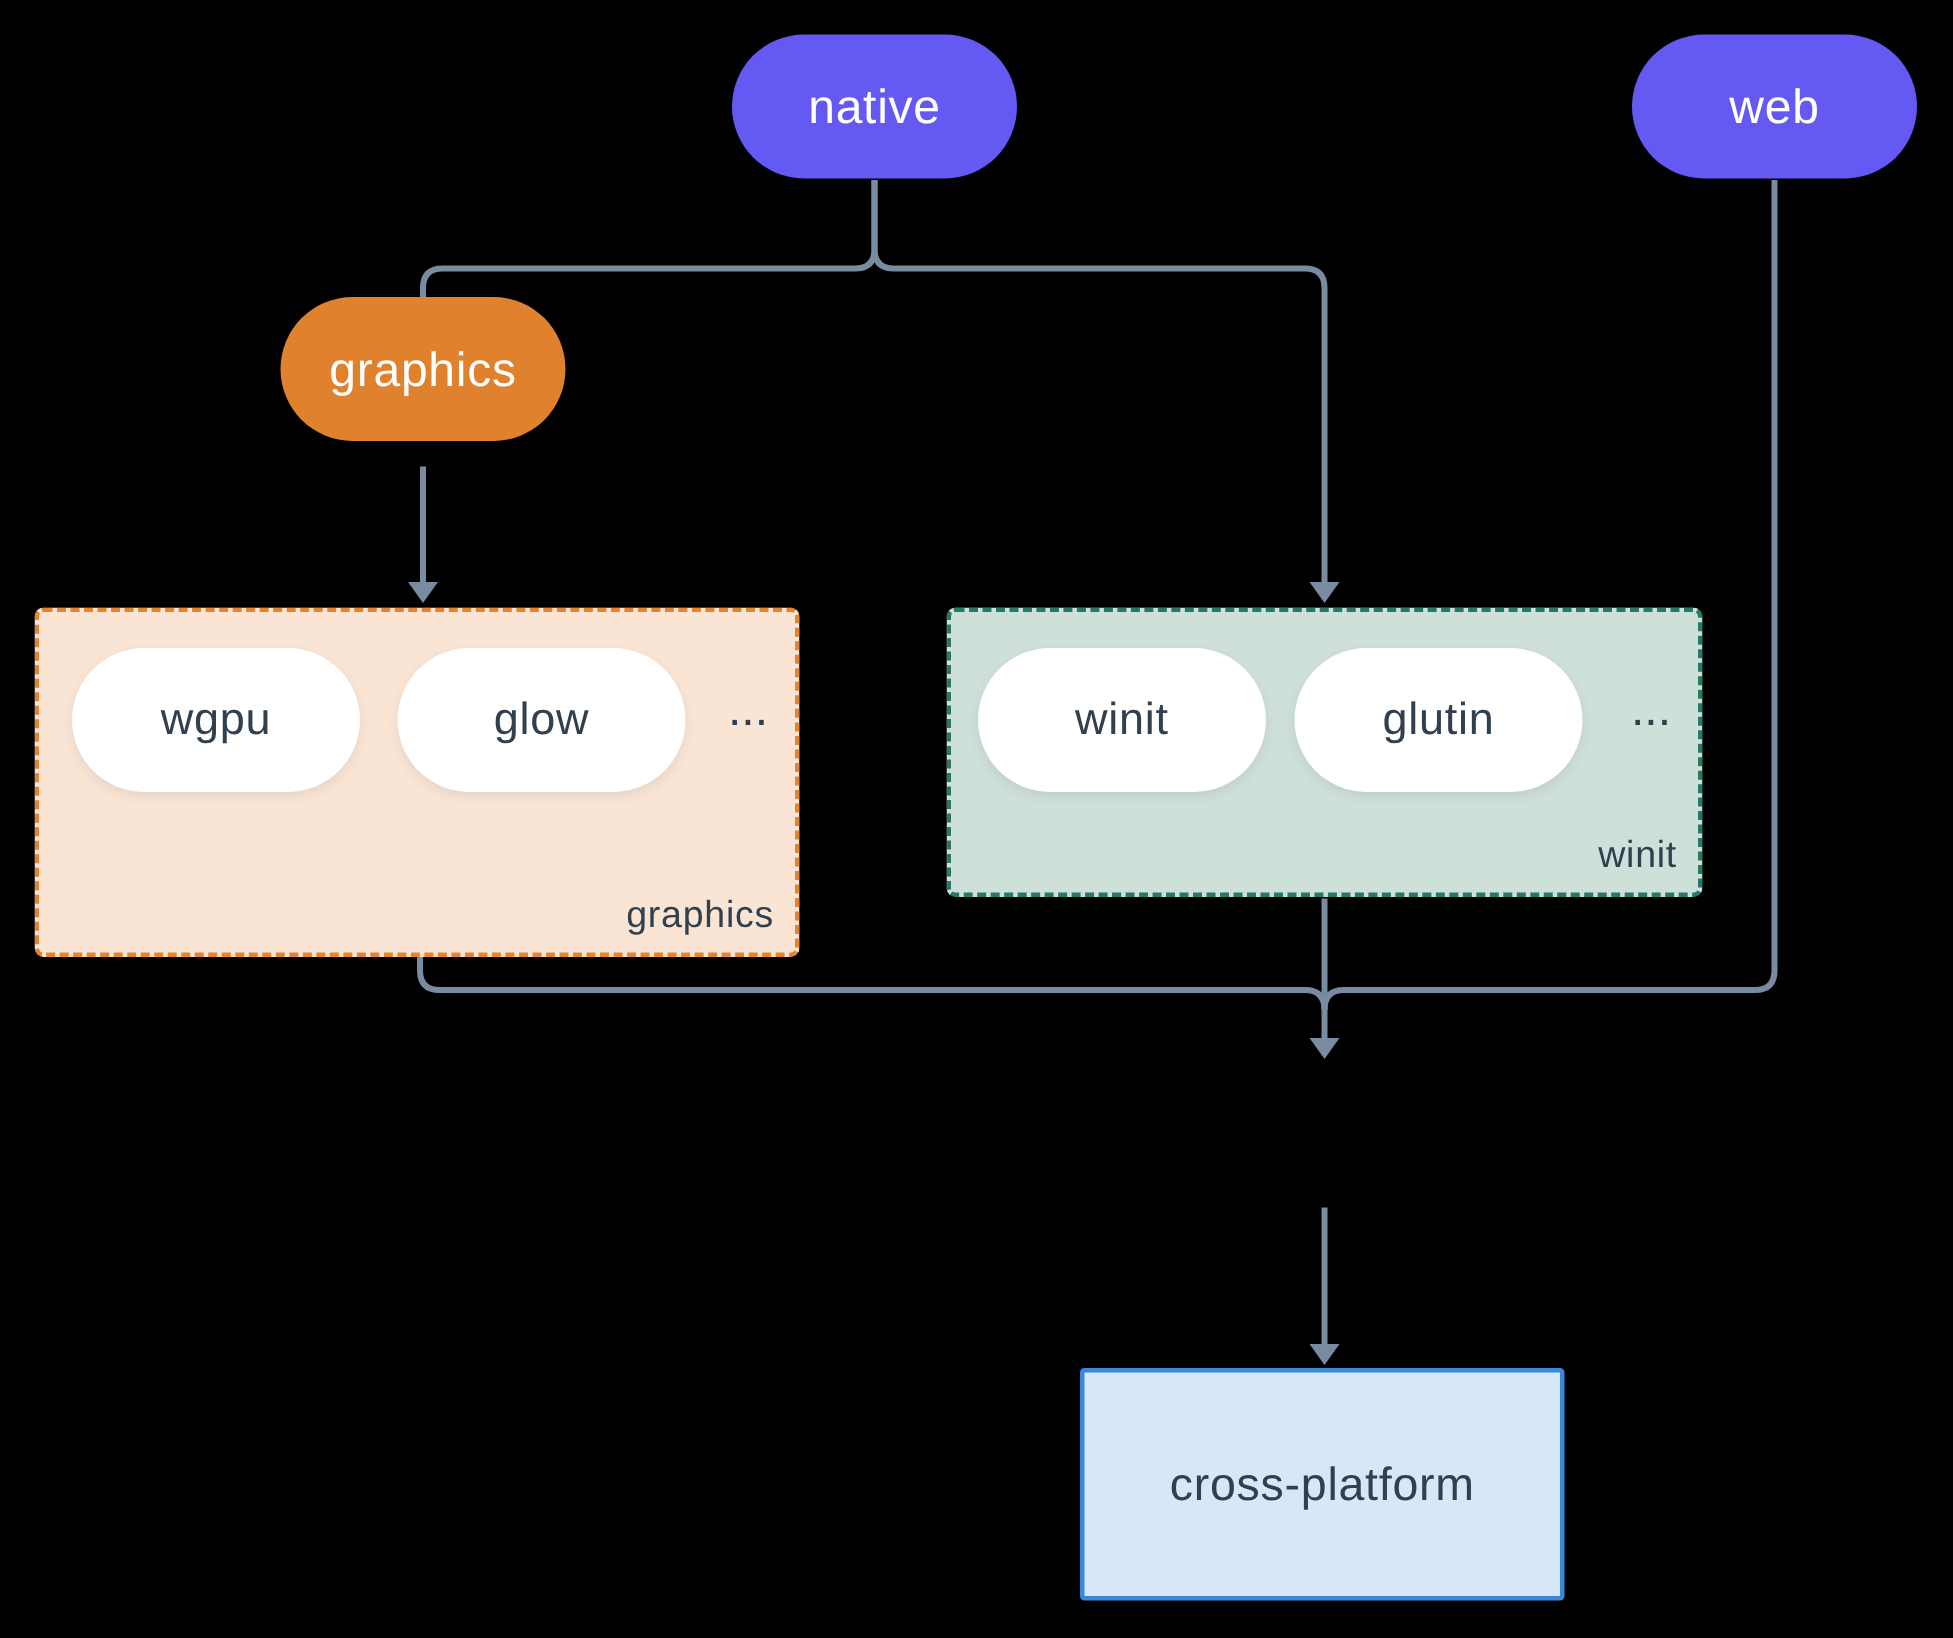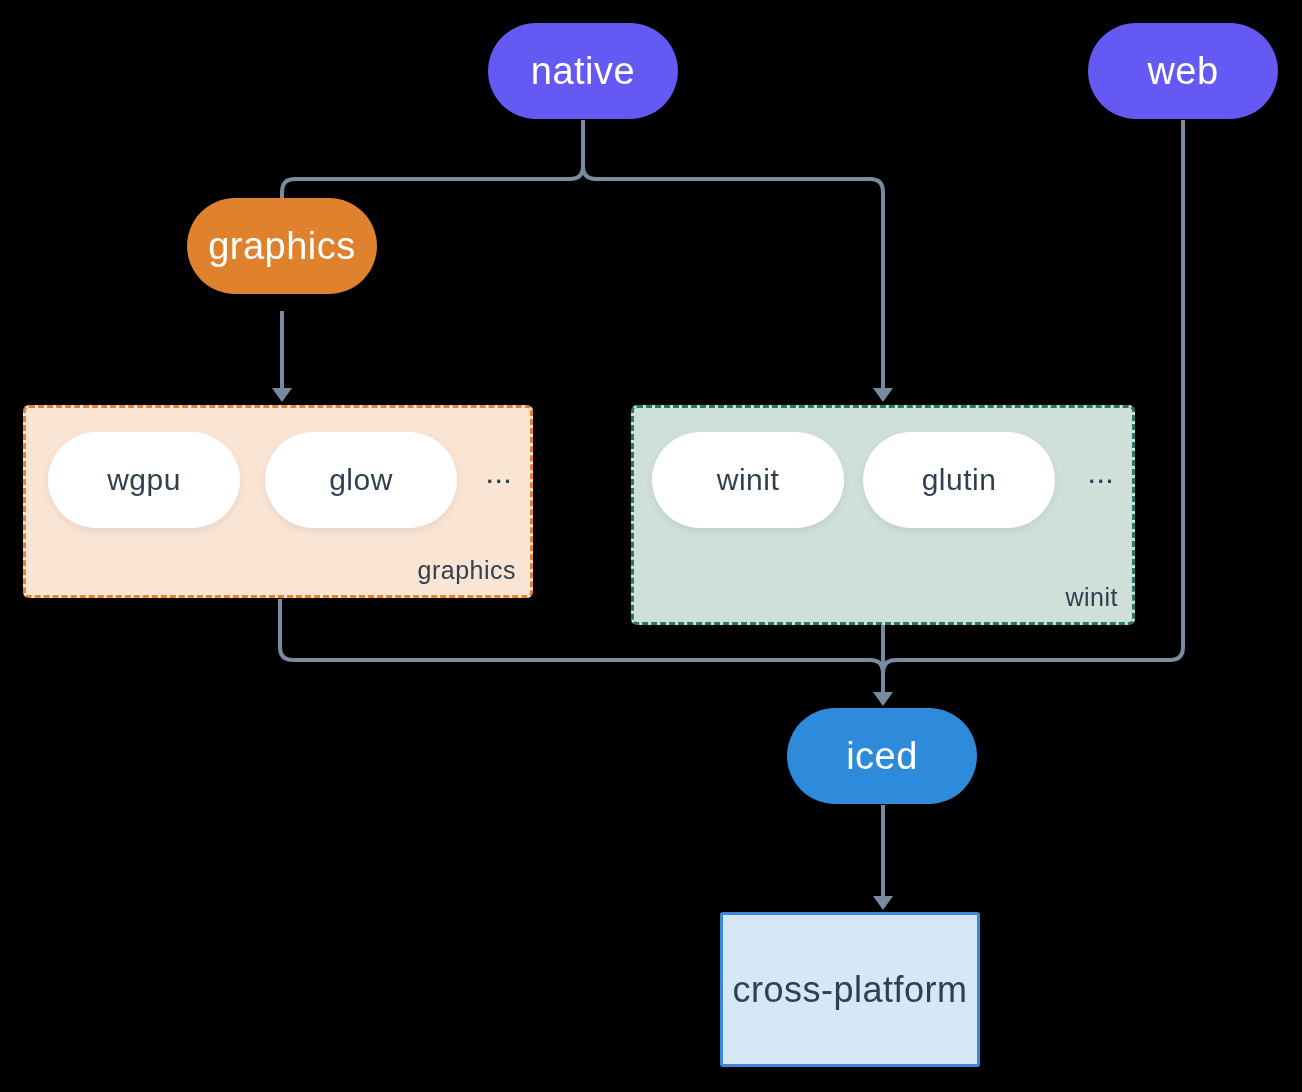--- a/index.html
+++ b/index.html
@@ -34,38 +34,38 @@
     fill:none;
     stroke:var(--line);
     stroke-width:4;
   }
   #connectors polygon { fill:var(--line); stroke:none; }
   .pill {
     position:absolute;
     width:190px; height:96px;
     border-radius:48px;
     display:flex; align-items:center; justify-content:center;
-    font-size:38px; letter-spacing:0.5px;
+    font-size:32px; letter-spacing:0.5px;
     color:var(--pill-text);
   }
   #node-native  { left:488px;  top:23px;  background:var(--purple); }
   #node-web     { left:1088px; top:23px;  background:var(--purple); }
   #node-graphics{ left:187px;  top:198px; background:var(--orange); }
   #node-iced    { left:787px;  top:708px; background:var(--blue); }
   .group-box {
     position:absolute;
     border:3px dashed;
     border-radius:6px;
   }
   #group-renderers {
-    left:23px; top:405px; width:510px; height:193px;
+    left:23px; top:405px; width:510px; height:233px;
     background:var(--peach-bg); border-color:var(--peach-border);
   }
   #group-shells {
-    left:631px; top:405px; width:504px; height:220px;
+    left:631px; top:405px; width:504px; height:193px;
     background:var(--sage-bg); border-color:var(--sage-border);
   }
   .inner-pill {
     position:absolute;
     width:192px; height:96px;
     border-radius:48px;
     background:#fff;
     color:var(--ink);
     display:flex; align-items:center; justify-content:center;
     font-size:30px; letter-spacing:0.5px;
@@ -81,27 +81,27 @@
     font-size:32px; color:var(--ink);
   }
   .group-label {
     position:absolute;
     right:14px; bottom:10px;
     font-size:25px; color:var(--ink);
     letter-spacing:0.5px;
   }
   #node-application {
     position:absolute;
-    left:720px; top:912px; width:260px; height:155px;
+    left:720px; top:912px; width:323px; height:155px;
     background:var(--app-bg);
     border:3px solid var(--app-border);
     border-radius:3px;
     display:flex; flex-direction:column;
     align-items:center; justify-content:center;
-    font-size:36px; line-height:47px;
+    font-size:31px; line-height:47px;
     color:var(--ink); letter-spacing:0.5px;
     text-align:right;
   }
 </style>
 </head>
 <body>
 
 <div id="stage">
 
   <svg id="connectors" viewBox="0 0 1302 1092" xmlns="http://www.w3.org/2000/svg">
@@ -132,19 +132,18 @@
     <div class="group-label">graphics</div>
   </div>
 
   <div class="group-box" id="group-shells">
     <div class="inner-pill first">winit</div>
     <div class="inner-pill second">glutin</div>
     <div class="group-ellipsis">...</div>
     <div class="group-label">winit</div>
   </div>
 
-  <div class="pill" id="node-iced">iced</div>
 
   <div id="node-application">
     <span>cross-platform</span>
   </div>
 
 </div>
 
 </body></html>

